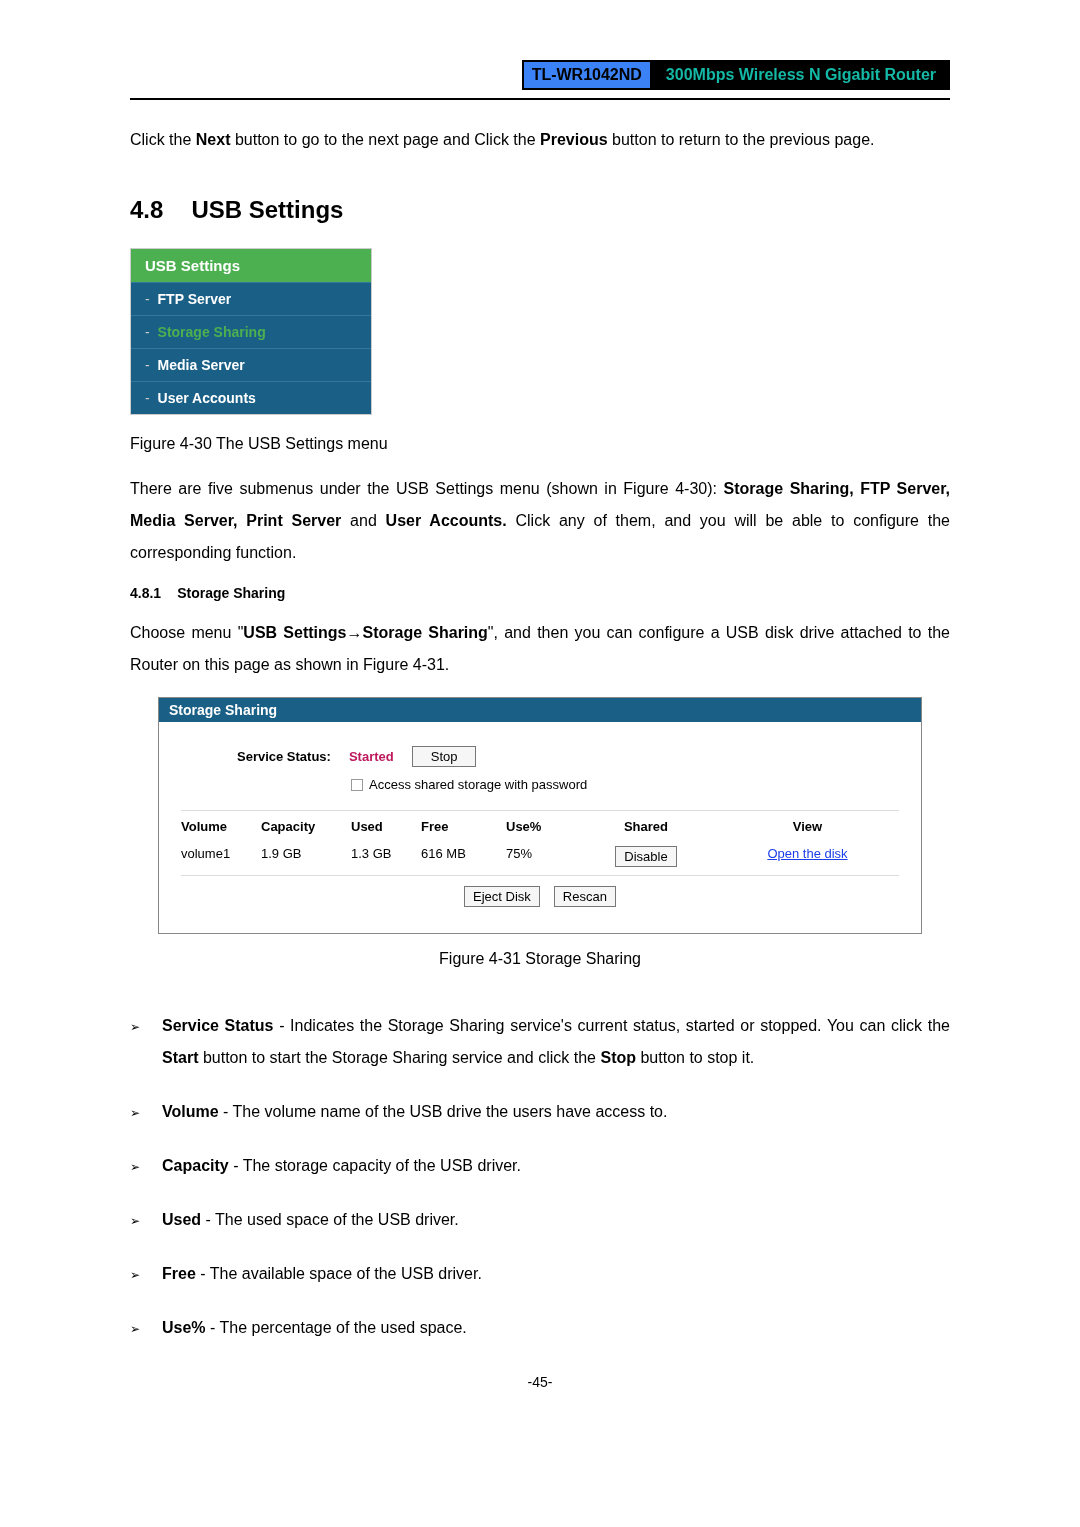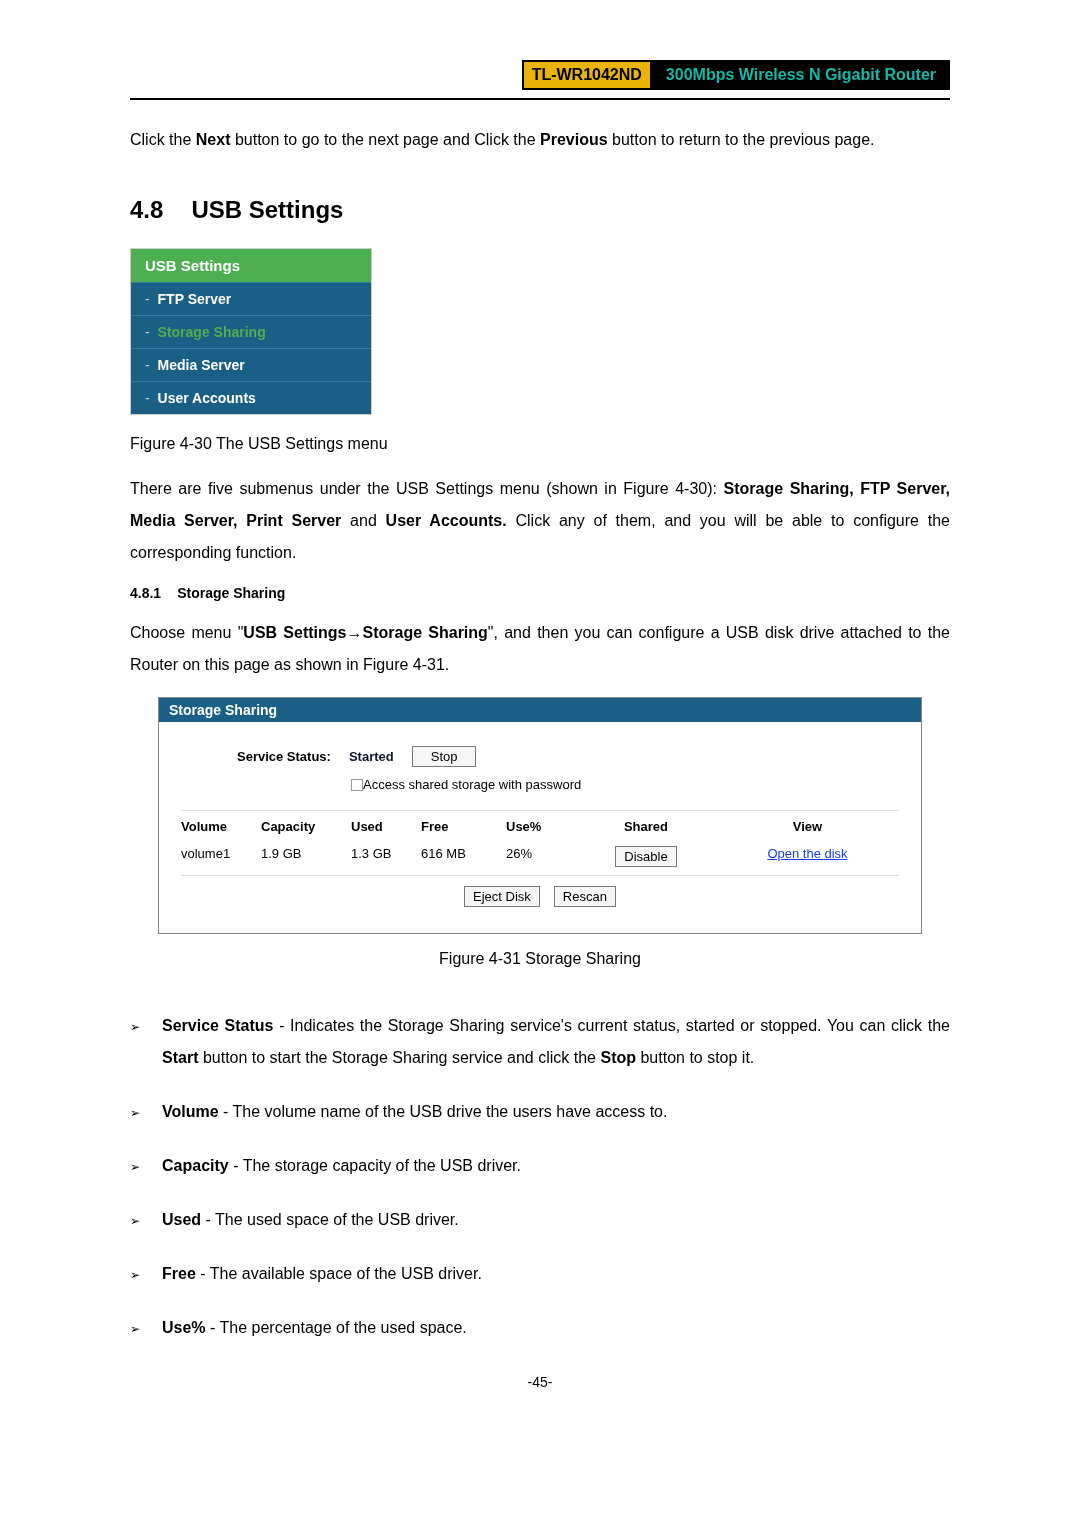--- a/index.html
+++ b/index.html
@@ -1,41 +1,41 @@
 <!DOCTYPE html>
 <html><head>
   <meta charset="utf-8">
   <style>
     * { box-sizing: border-box; margin: 0; padding: 0; }
     body { font-family: Arial, sans-serif; background: #fff; width: 1080px; margin: 0 auto; padding: 60px 130px 40px 130px; color: #000; font-size: 16px; }
     .header-bar { display: flex; justify-content: flex-end; align-items: stretch; margin-bottom: 8px; }
-    .header-model { background: #eab308; color: #000; font-weight: bold; padding: 4px 8px; border: 2px solid #000; font-size: 16px; }
+    .header-model { background: #3b82f6; color: #000; font-weight: bold; padding: 4px 8px; border: 2px solid #000; font-size: 16px; }
     .header-product { background: #000; color: #14b8a6; font-weight: bold; padding: 4px 12px; border: 2px solid #000; font-size: 16px; }
     .header-divider { border-top: 2px solid #000; margin-bottom: 24px; }
     .intro-text { text-align: justify; line-height: 2.0; margin-bottom: 40px; }
     .section-heading { font-size: 24px; font-weight: bold; margin-bottom: 24px; }
     .section-num { display: inline-block; margin-right: 28px; }
     .usb-menu { width: 242px; border: 1px solid #ccc; margin-bottom: 20px; }
     .usb-menu-header { background: #4cb050; color: #fff; font-weight: bold; padding: 8px 14px; font-size: 15px; }
     .usb-menu-item { background: #195f86; color: #fff; padding: 8px 14px; font-size: 14px; font-weight: bold; border-top: 1px solid #34769e; }
     .usb-menu-dash { color: #ccc; font-weight: normal; margin-right: 4px; }
     .usb-menu-active { color: #4cb050; }
     .fig-caption { margin-bottom: 20px; font-size: 16px; }
     .body-text { line-height: 2.0; text-align: justify; margin-bottom: 16px; }
     .subsection-heading { font-weight: bold; font-size: 14px; margin-bottom: 16px; }
     .sub-num { margin-right: 16px; }
     
     .storage-panel { border: 1px solid #888; margin: 8px 28px 16px 28px; background: #fff; }
     .storage-header { background: #195f86; color: #fff; font-weight: bold; padding: 4px 10px; font-size: 14px; }
     .storage-body { padding: 24px 22px 20px 22px; }
     .status-row { display: flex; align-items: center; gap: 18px; margin-bottom: 10px; font-size: 13px; margin-left: 56px; }
     .status-label { font-weight: bold; }
-    .status-val { color: #0f172a; font-weight: bold; }
+    .status-val { color: #be185d; font-weight: bold; }
     .stop-btn { border: 1px solid #777; background: #f6f6f6; padding: 2px 18px; font-size: 13px; cursor: pointer; }
-    .checkbox-row { display: flex; align-items: center; font-size: 13px; margin-left: 170px; margin-bottom: 18px; }
+    .checkbox-row { display: flex; align-items: center; gap: 6px; font-size: 13px; margin-left: 170px; margin-bottom: 18px; }
     .chk { width: 12px; height: 12px; border: 1px solid #999; display: inline-block; }
     .table { display: grid; grid-template-columns: 80px 90px 70px 85px 70px 140px 1fr; font-size: 13px; border-top: 1px solid #ddd; border-bottom: 1px solid #ddd; padding: 8px 0; row-gap: 12px; }
     .th { font-weight: bold; }
     .th.center, .td.center { text-align: center; }
     .disable-btn { border: 1px solid #777; background: #f6f6f6; padding: 2px 8px; font-size: 13px; cursor: pointer; }
     .link { color: #1a3ee8; text-decoration: underline; cursor: pointer; }
     .bottom-btns { display: flex; justify-content: center; gap: 14px; padding: 10px 0 6px 0; }
     .panel-btn { border: 1px solid #777; background: #f6f6f6; padding: 2px 8px; font-size: 13px; cursor: pointer; }
     .fig-caption-center { text-align: center; margin-bottom: 20px; margin-top: 16px; }
     .bullets { list-style: none; padding-left: 0; }
@@ -100,21 +100,21 @@
       <div class="th">Capacity</div>
       <div class="th">Used</div>
       <div class="th">Free</div>
       <div class="th">Use%</div>
       <div class="th center">Shared</div>
       <div class="th center">View</div>
       <div class="td">volume1</div>
       <div class="td">1.9 GB</div>
       <div class="td">1.3 GB</div>
       <div class="td">616 MB</div>
-      <div class="td">26%</div>
+      <div class="td">75%</div>
       <div class="td center"><button class="disable-btn">Disable</button></div>
       <div class="td center"><span class="link">Open the disk</span></div>
     </div>
     <div class="bottom-btns">
       <button class="panel-btn">Eject Disk</button>
       <button class="panel-btn">Rescan</button>
     </div>
   </div>
 </div>
 

